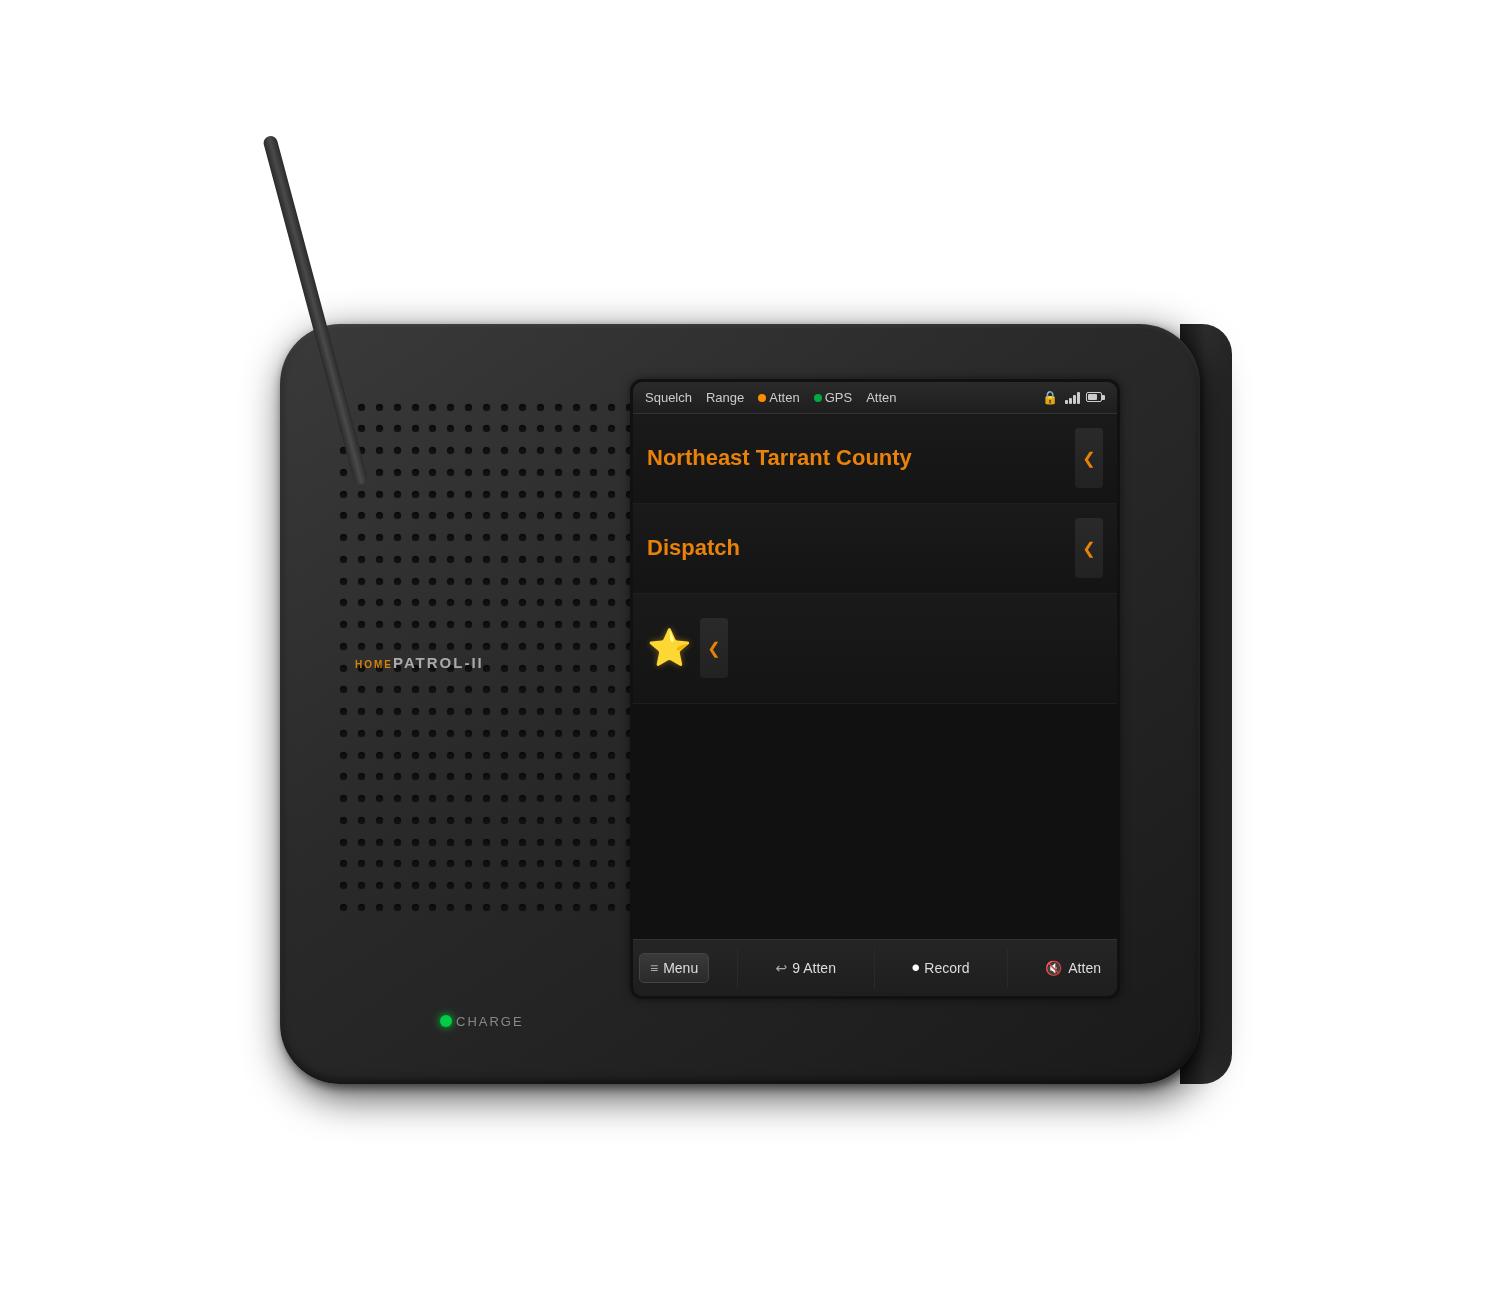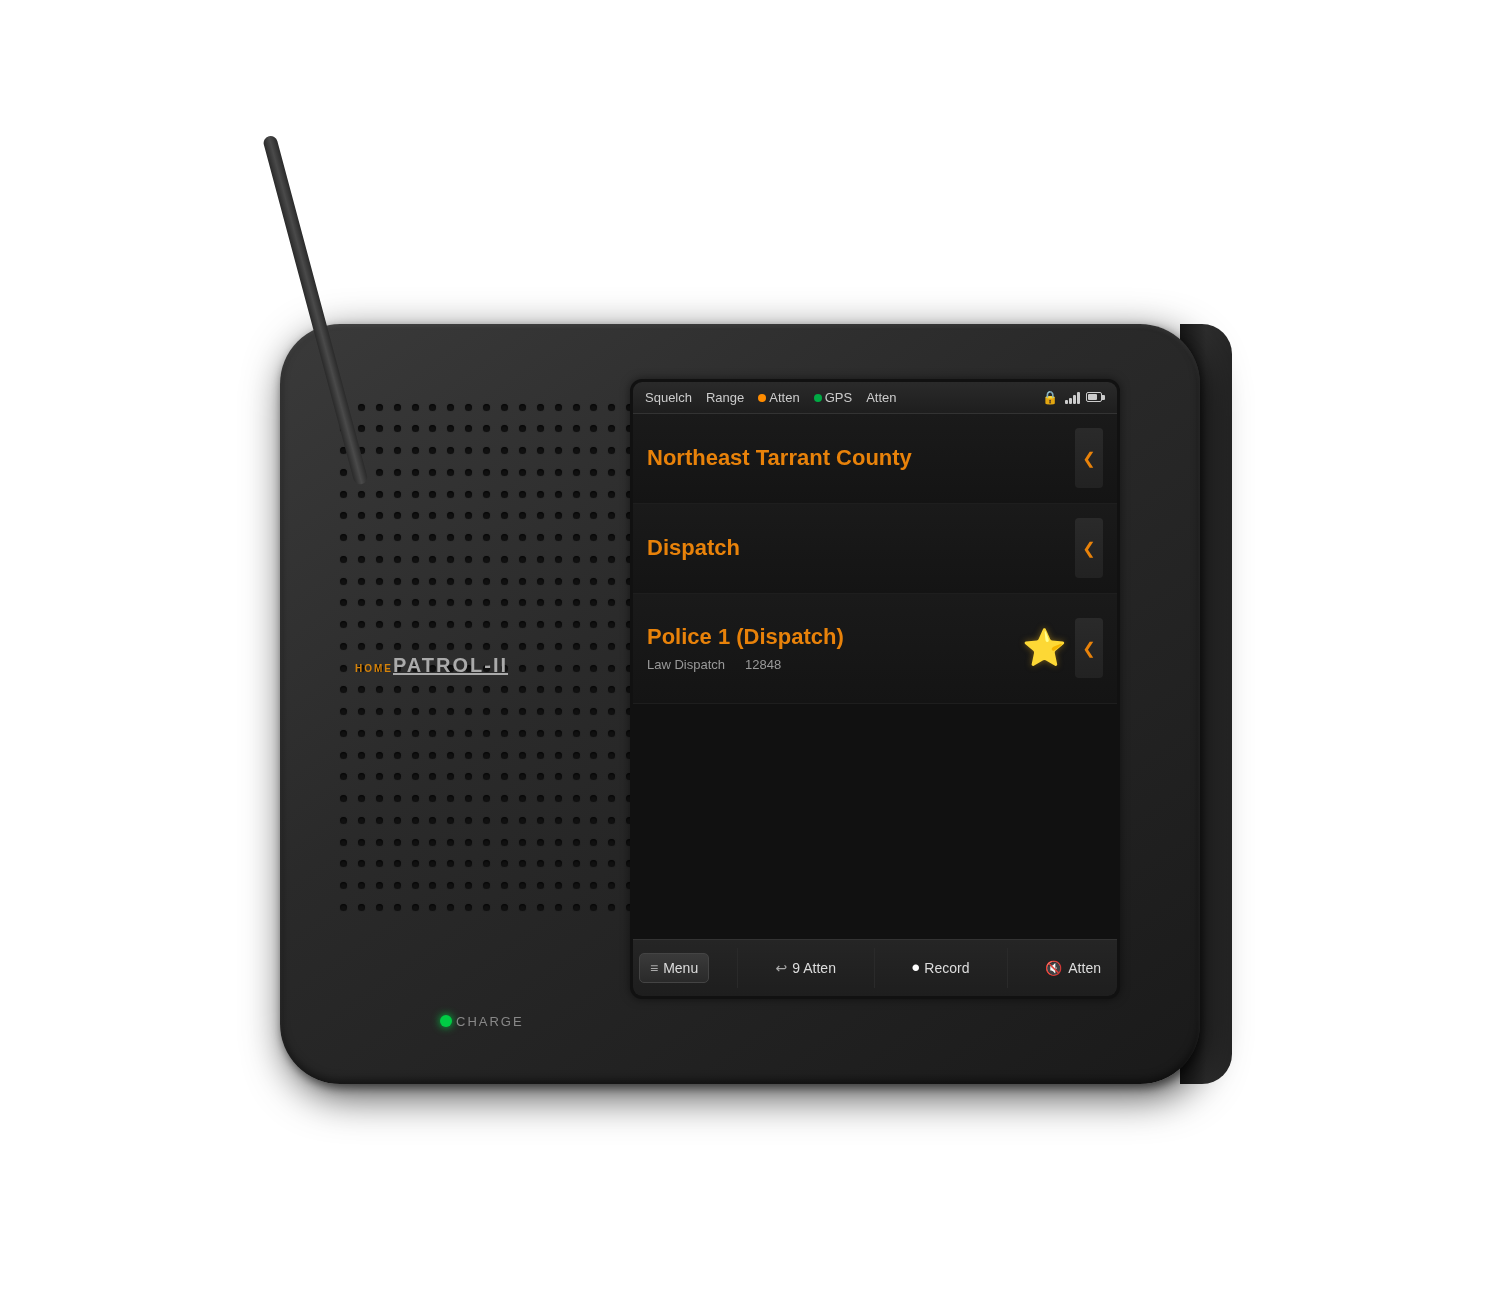--- a/index.html
+++ b/index.html
@@ -105,23 +105,22 @@
     }
 
     .brand-home {
       color: #d4820a;
       font-size: 10px;
       letter-spacing: 2px;
     }
 
     .brand-patrol {
       color: #aaaaaa;
-      font-size: 20px;
+      font-size: 15px;
       letter-spacing: 2px;
-      text-decoration: underline;
     }
 
     
     .charge-area {
       position: absolute;
       bottom: 55px;
       left: 160px;
       display: flex;
       align-items: center;
       gap: 4px;
@@ -843,27 +842,20 @@
         </div>
 
         <div class="list-row list-row-active">
           <div class="row-text-area">
             <div class="row-title">Dispatch</div>
           </div>
           <div class="row-chevron">❮</div>
         </div>
 
         <div class="list-row list-row-active" style="min-height:110px;">
-          <div class="row-text-area">
-            <div class="row-title">Police 1 (Dispatch)</div>
-            <div class="row-info-line">
-              <span class="row-subtitle">Law Dispatch</span>
-              <span class="row-subtitle">12848</span>
-            </div>
-          </div>
           <div class="police-badge">⭐</div>
           <div class="row-chevron">❮</div>
         </div>
 
       </div>
 
       <div class="screen-bottombar">
         <div class="bottom-btn bottom-btn-menu">
           <span class="bottom-btn-icon">≡</span>
           <span>Menu</span>

